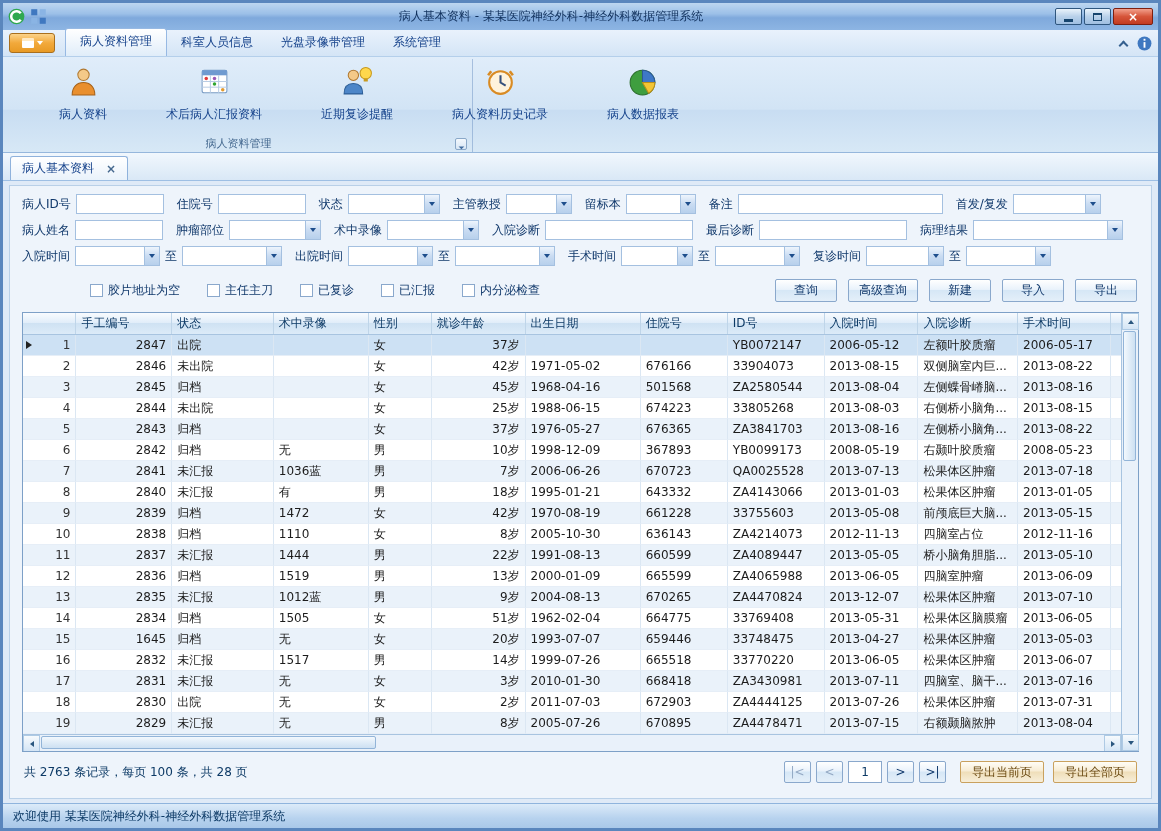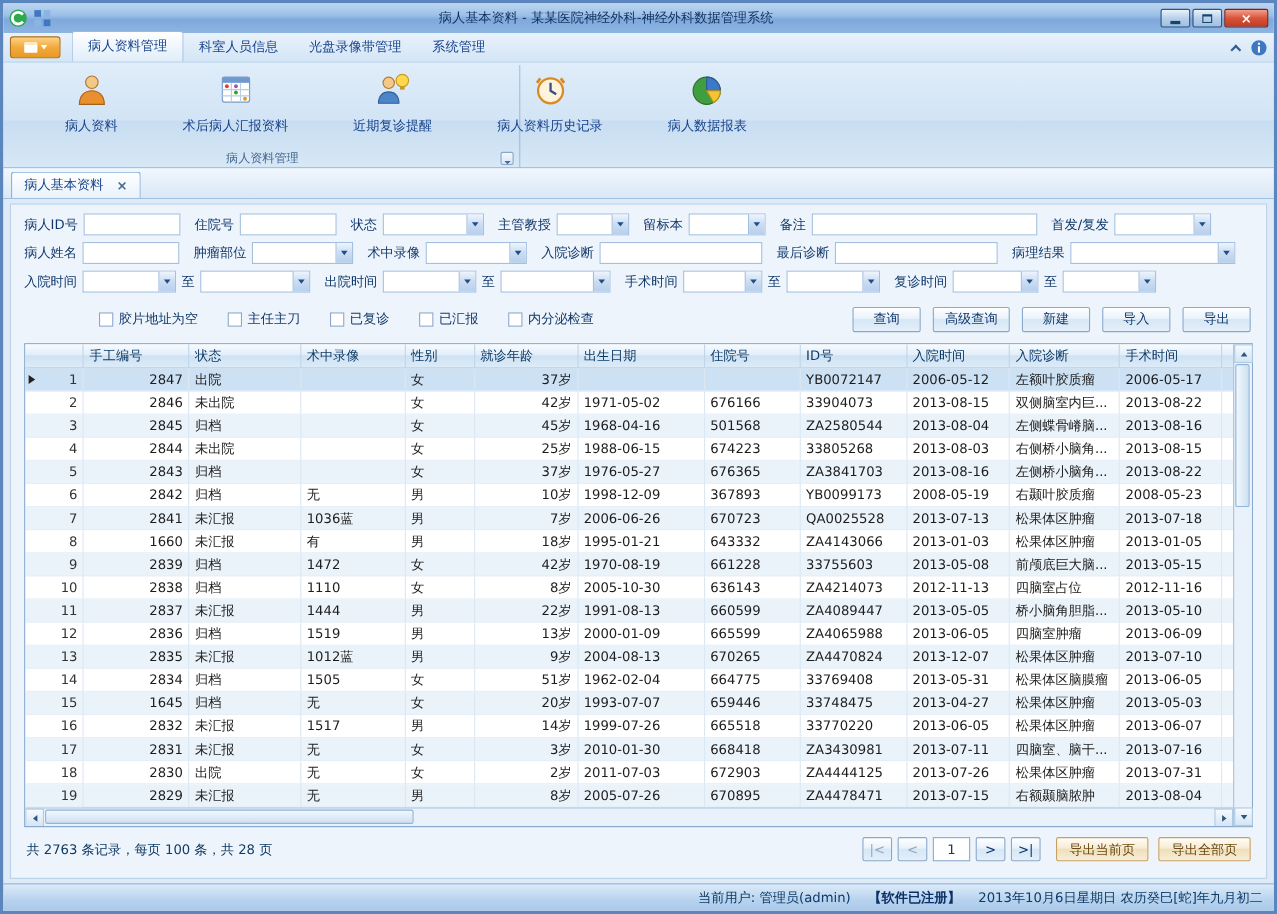--- a/index.html
+++ b/index.html
@@ -588,21 +588,21 @@
                 <div class="gc" style="width: 100px;">QA0025528</div>
                 <div class="gc" style="width: 97px;">2013-07-13</div>
                 <div class="gc" style="width: 103px;">松果体区肿瘤</div>
                 <div class="gc" style="width: 96px;">2013-07-18</div>
                 <div class="gc fill"></div>
               </div>
               <div class="grow even">
                 <div class="gc ind" style="width: 55px;">
                   <span>8</span>
                 </div>
-                <div class="gc r" style="width: 99px;">1660</div>
+                <div class="gc r" style="width: 99px;">2840</div>
                 <div class="gc" style="width: 105px;">未汇报</div>
                 <div class="gc" style="width: 98px;">有</div>
                 <div class="gc" style="width: 65px;">男</div>
                 <div class="gc r" style="width: 97px;">18岁</div>
                 <div class="gc" style="width: 119px;">1995-01-21</div>
                 <div class="gc" style="width: 90px;">643332</div>
                 <div class="gc" style="width: 100px;">ZA4143066</div>
                 <div class="gc" style="width: 97px;">2013-01-03</div>
                 <div class="gc" style="width: 103px;">松果体区肿瘤</div>
                 <div class="gc" style="width: 96px;">2013-01-05</div>
@@ -833,20 +833,16 @@
         <div class="xbtns">
           <div class="xbtn">导出当前页</div>
           <div class="xbtn">导出全部页</div>
         </div>
       </div>
 
     </div>
   </div>
 
   <div class="statusbar">
-    <div class="sright">
-      <span>当前用户: 管理员(admin)</span>
-      <span class="registered">【软件已注册】</span>
-      <span>2013年10月6日星期日 农历癸巳[蛇]年九月初二</span>
-    </div>
+    <span>欢迎使用 某某医院神经外科-神经外科数据管理系统</span>
   </div>
 
 </div>
 
 </body></html>

